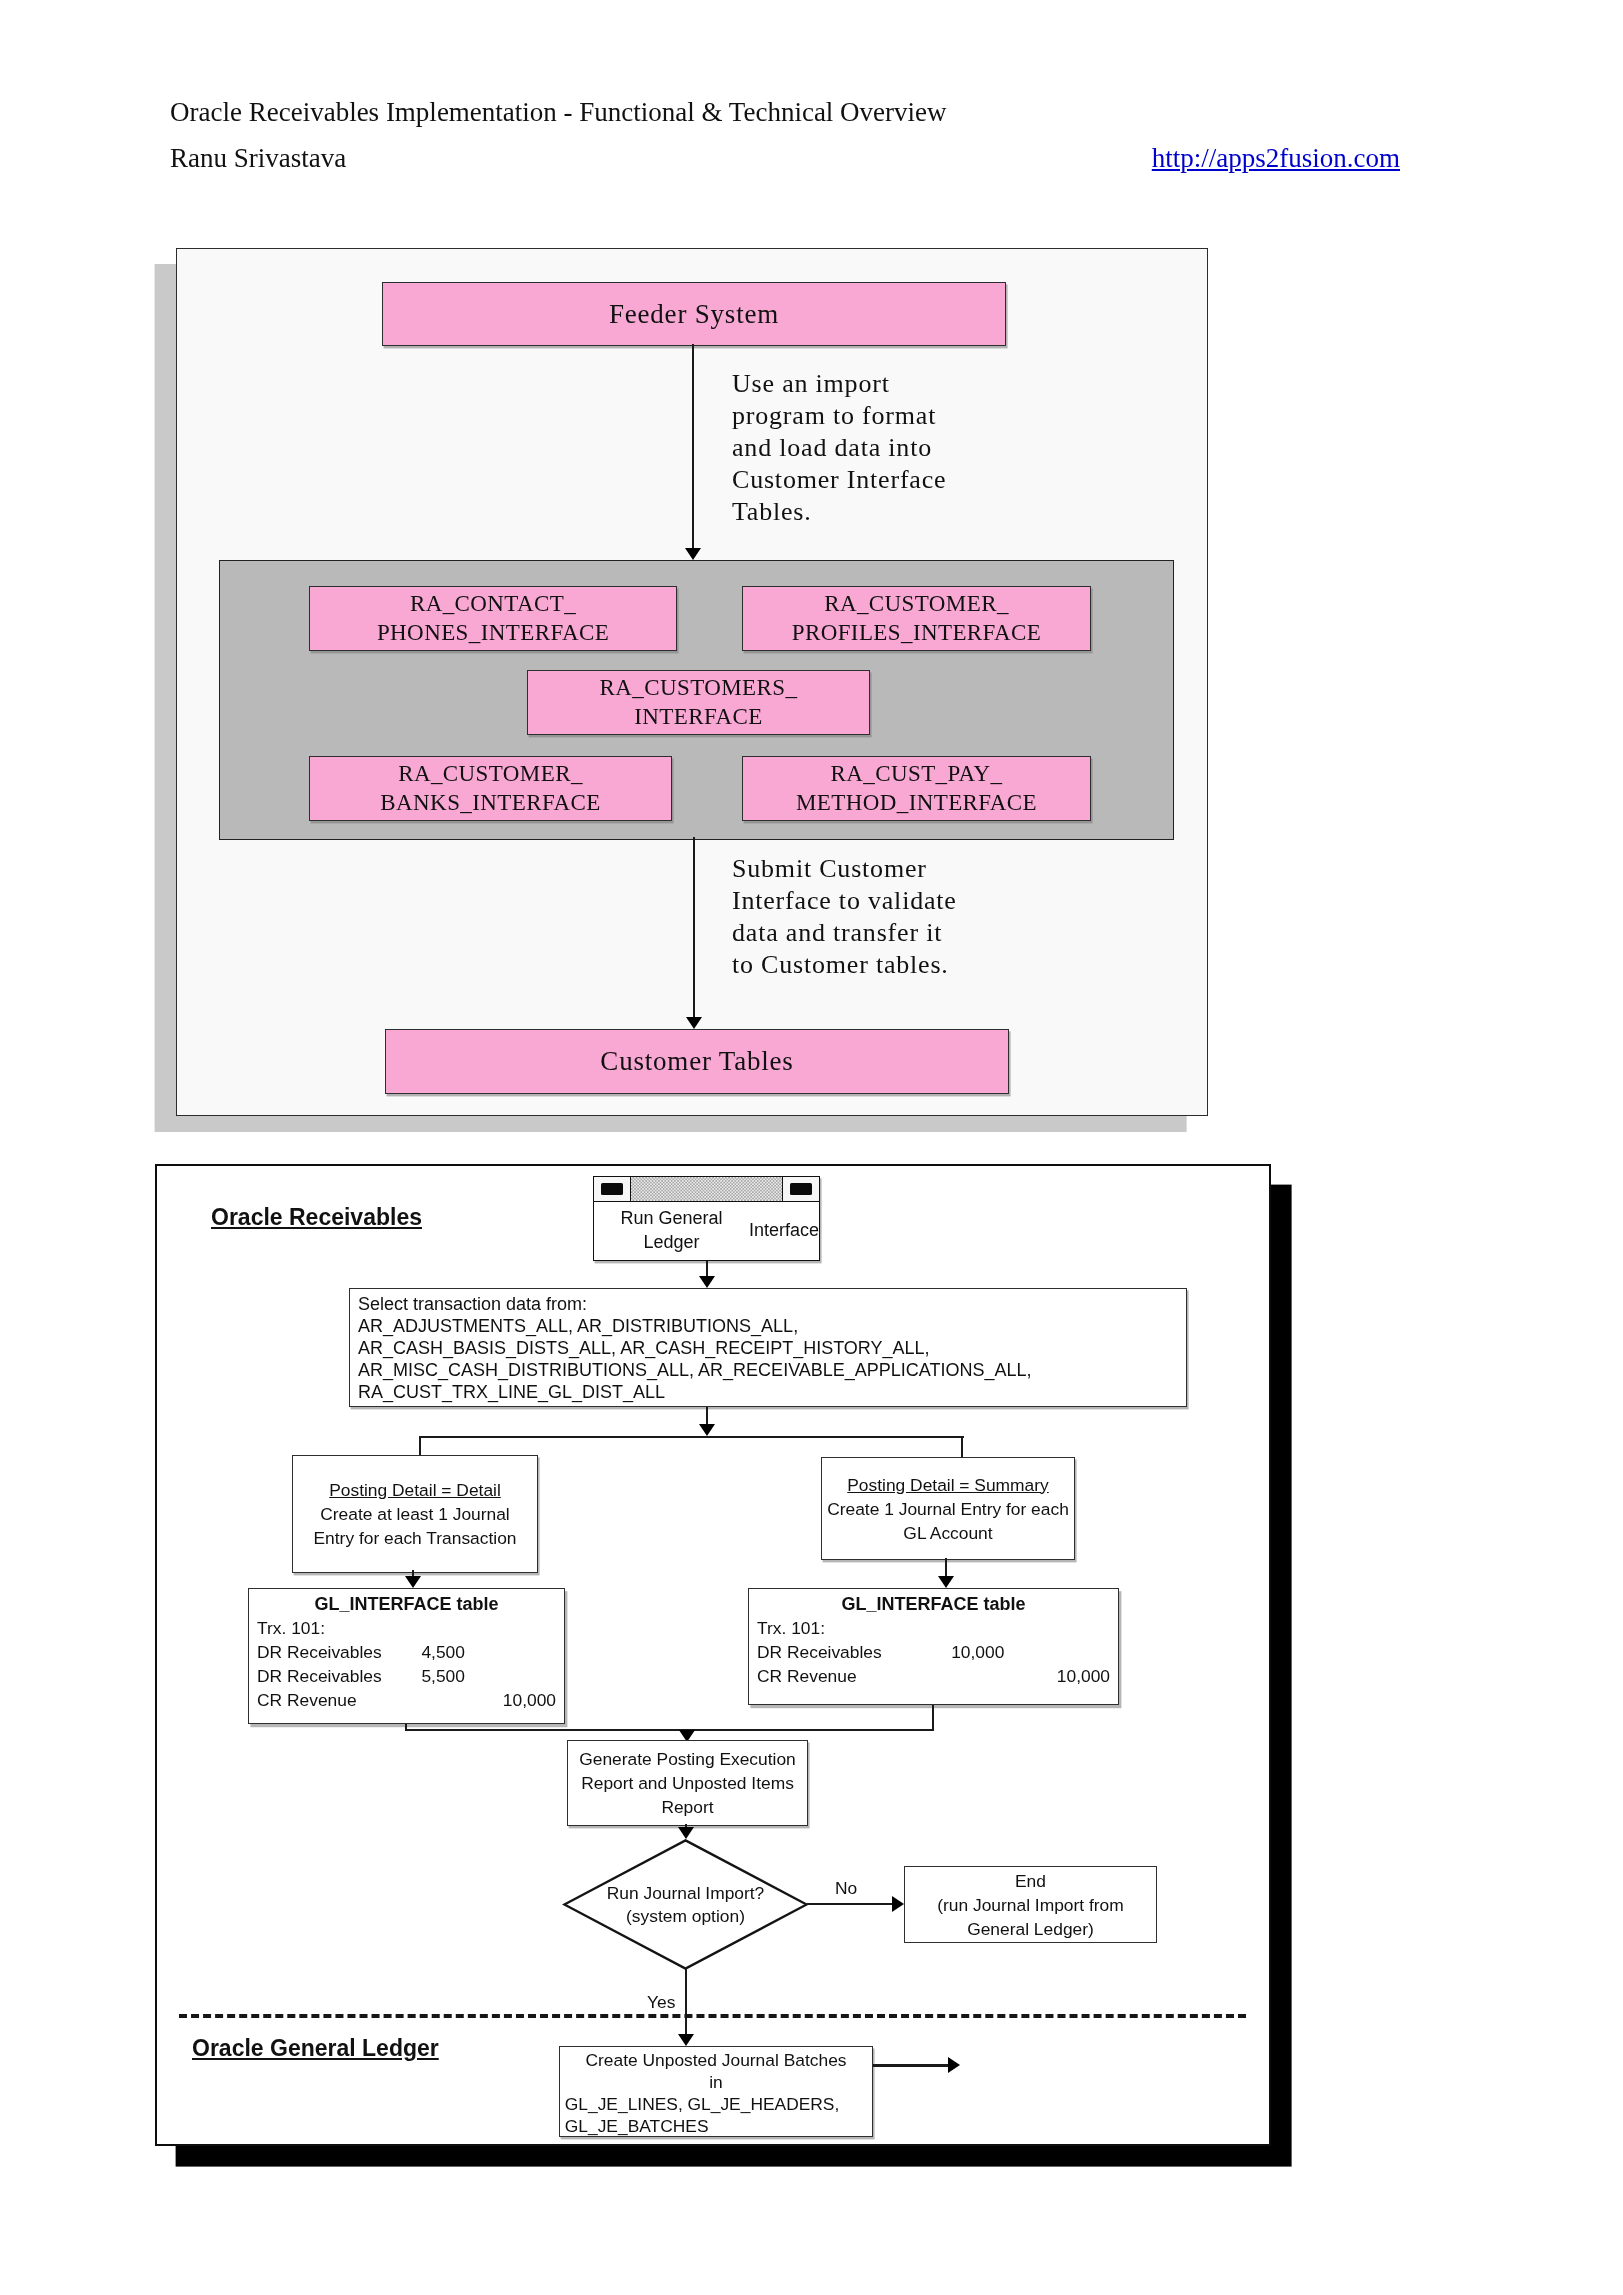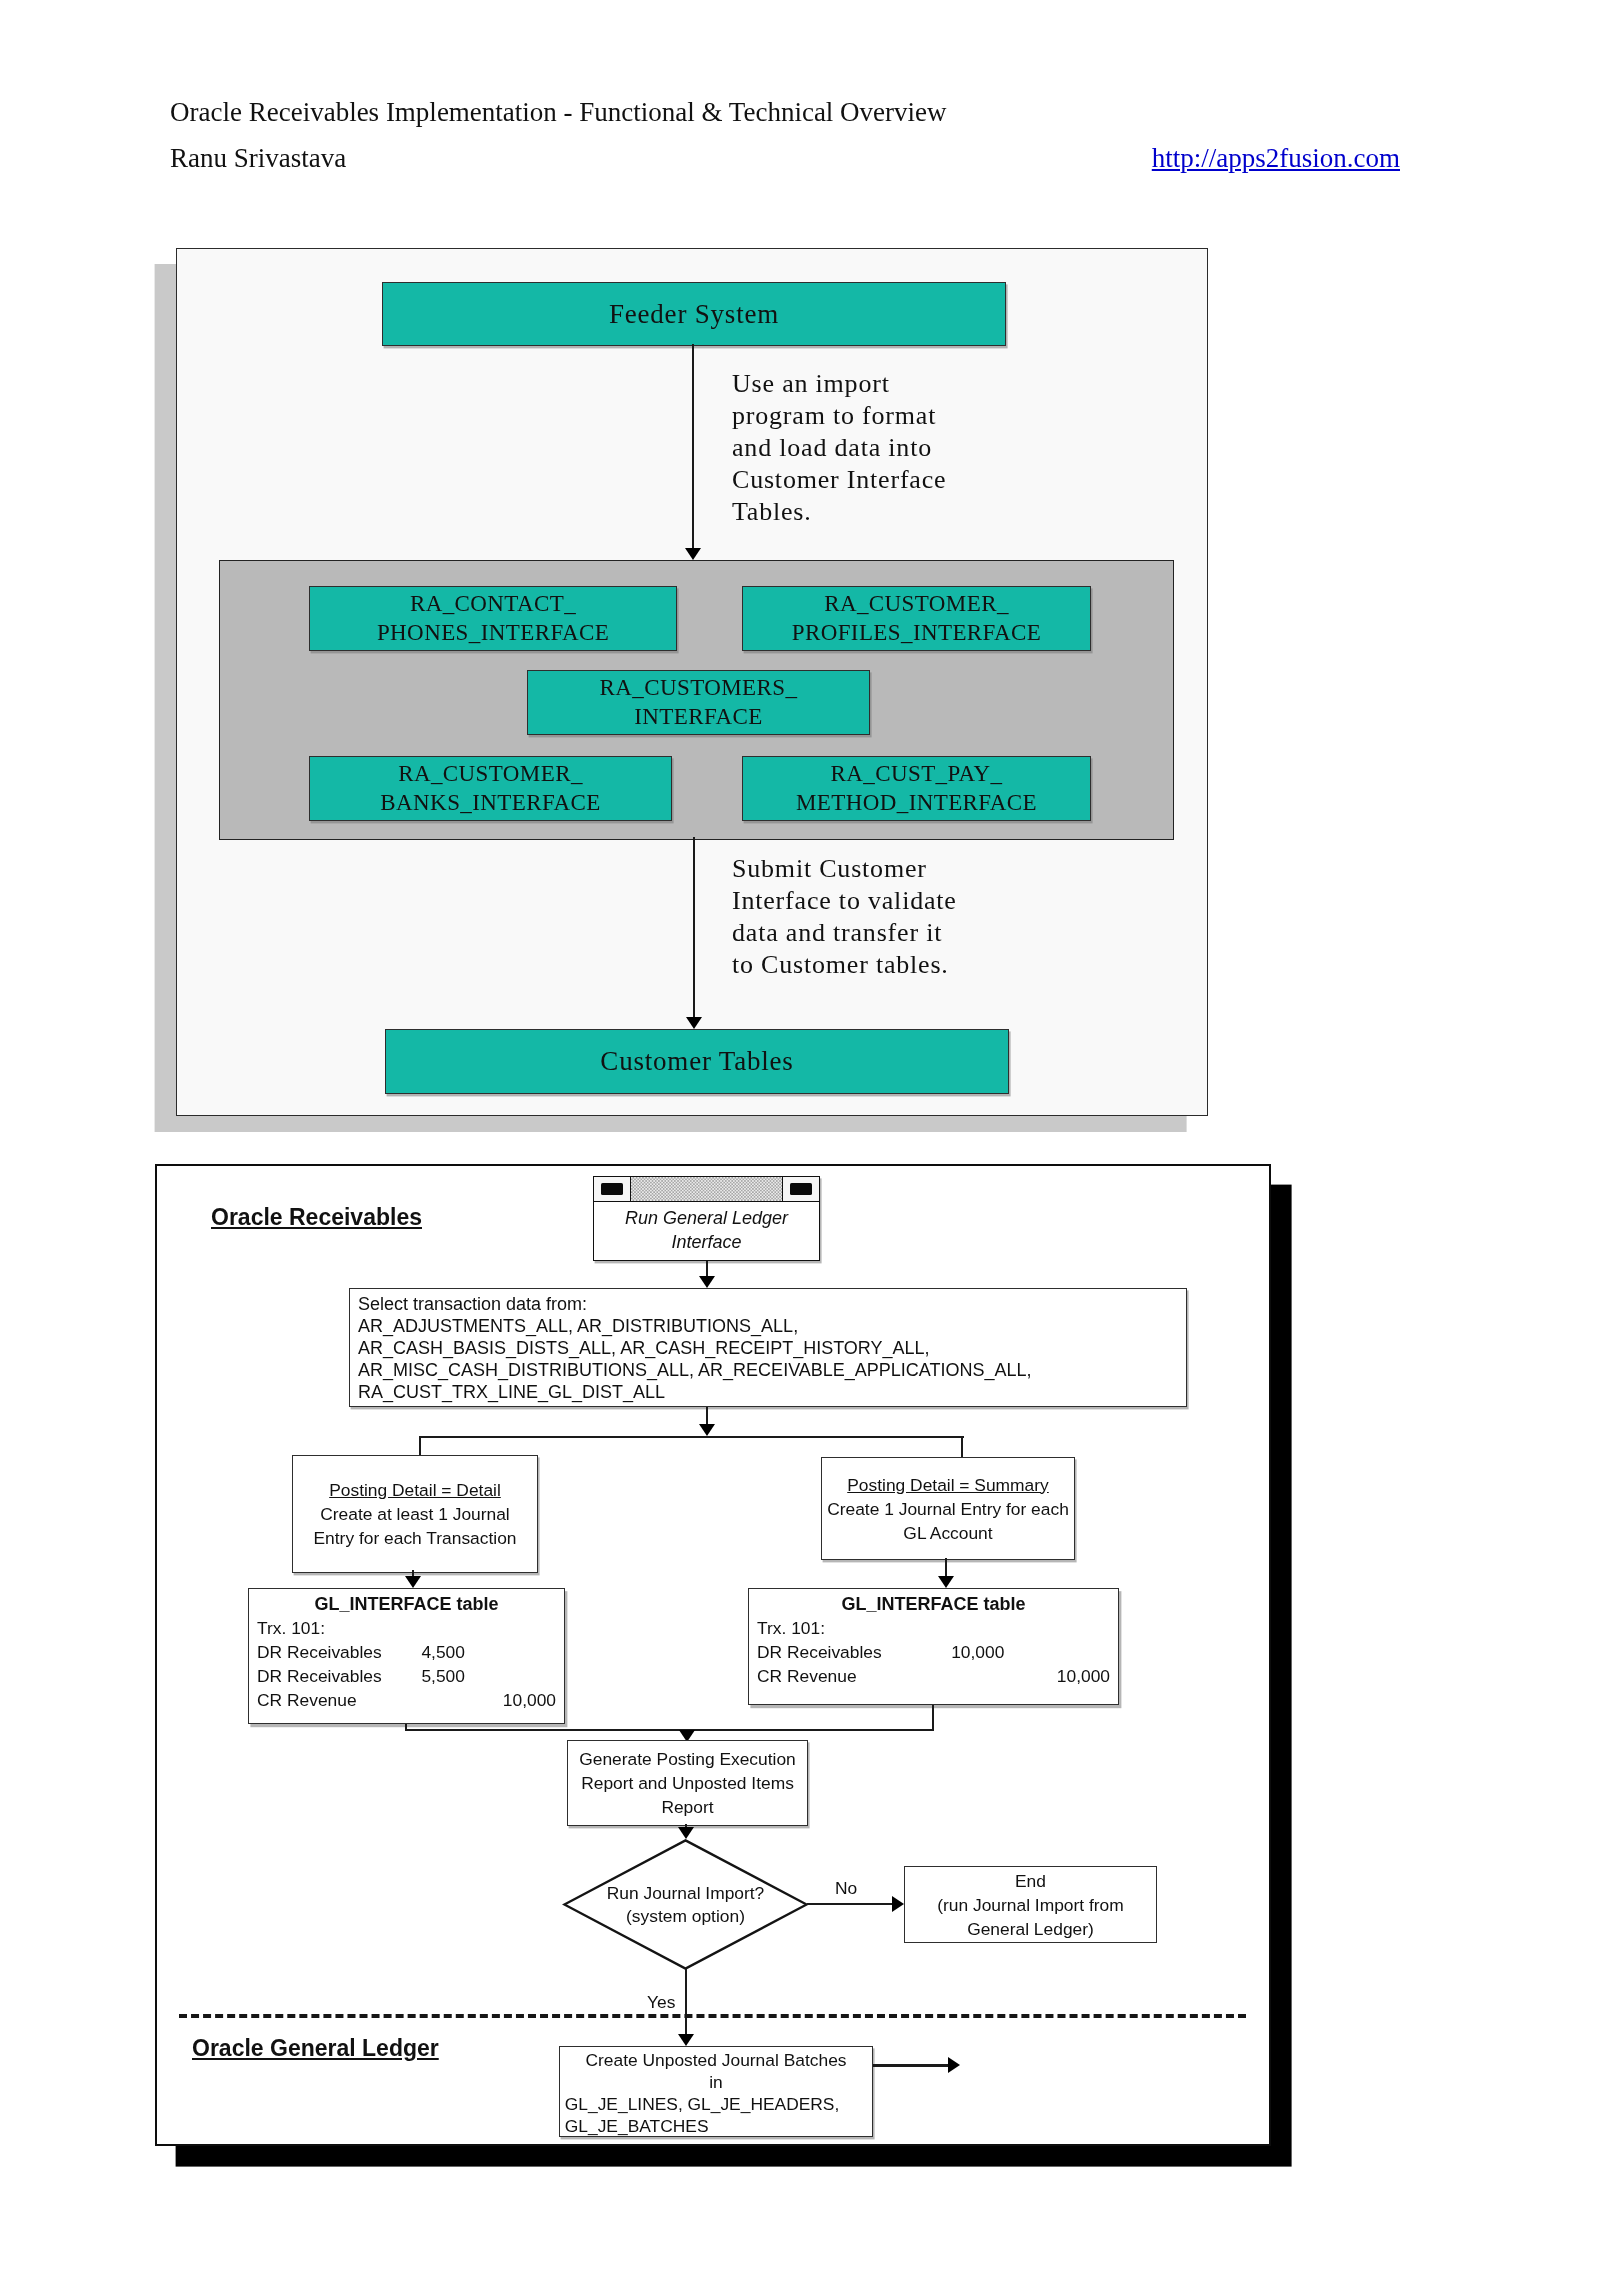--- a/index.html
+++ b/index.html
@@ -14,21 +14,21 @@
   .doc-link{left:952px;top:143px;width:448px;text-align:right;font-size:27px;
             color:var(--link,#0000cc);text-decoration:underline;cursor:pointer;}
 
   
   .vline{position:absolute;width:2.4px;background:#1a1a1a;}
   .hline{position:absolute;height:2.4px;background:#1a1a1a;}
   .ah-d{position:absolute;width:0;height:0;border-left:8px solid transparent;
         border-right:8px solid transparent;border-top:12px solid #000;}
   .ah-r{position:absolute;width:0;height:0;border-top:8px solid transparent;
         border-bottom:8px solid transparent;border-left:12px solid #000;}
-  .box{position:absolute;background:#14b8a6;border:1.6px solid #2e2e2e;
+  .box{position:absolute;background:#f9a8d4;border:1.6px solid #2e2e2e;
        display:flex;flex-direction:column;align-items:center;justify-content:center;
        text-align:center;box-shadow:1.6px 2.4px 0 rgba(120,120,120,.55);}
   .line{display:block;}
 
   
   .d1{left:176px;top:248px;width:1030px;height:866px;background:var(--diagram1_bg,#f9f9f9);
       border:1.6px solid #2b2b2b;box-shadow:-21.4px 16px 0 var(--diagram1_shadow,#c9c9c9);}
   .d1 .serifbox{font-size:27px;letter-spacing:0.8px;}
   .d1-note{position:absolute;font-size:26px;letter-spacing:0.8px;line-height:32px;text-align:left;}
   .graypanel{position:absolute;left:42px;top:311px;width:953px;height:278px;
@@ -42,22 +42,22 @@
   .flowbox{position:absolute;background:#fff;border:1.6px solid #2e2e2e;
       display:flex;flex-direction:column;align-items:center;justify-content:center;
       text-align:center;font-size:17.4px;line-height:24px;box-shadow:1.6px 2.4px 0 rgba(110,110,110,.5);}
   .ul{text-decoration:underline;}
   .win{position:absolute;background:#fff;border:1.6px solid #101010;box-shadow:1.6px 2.4px 0 rgba(110,110,110,.5);}
   .winbar{border-bottom:1.6px solid #101010;display:flex;align-items:stretch;}
   .winbar .endcell{width:36px;display:flex;align-items:center;justify-content:center;background:#f6f6f6;}
   .winbar .mid{flex:1;border-left:1.6px solid #101010;border-right:1.6px solid #101010;
       background:repeating-conic-gradient(#a6a6a6 0% 25%, #ececec 0% 50%) 0 0/3.2px 3.2px;}
   .sq{width:22px;height:12px;background:#0a0a0a;border-radius:1.6px;}
-  .winbody{display:flex;flex-direction:column;align-items:center;justify-content:center;
-      text-align:center;font-size:18px;line-height:24.6px;font-style:italic;}
+  .winbody{display:flex;flex-direction:row;align-items:center;
+      text-align:center;font-size:18px;line-height:24.6px;}
   .selectbox{position:absolute;left:192px;top:122px;width:838px;height:119px;background:#fff;
       border:1.6px solid #2e2e2e;font-size:18px;line-height:22px;text-align:left;
       padding:4px 8px;box-sizing:border-box;box-shadow:1.6px 2.4px 0 rgba(110,110,110,.5);}
   .gltable{position:absolute;background:#fff;border:1.6px solid #2e2e2e;font-size:17.4px;
       line-height:24px;text-align:left;box-sizing:border-box;padding:3.2px 8px;
       box-shadow:2.4px 3.2px 0 rgba(110,110,110,.5);}
   .gltable .glt-title{text-align:center;font-weight:bold;font-size:18px;}
   .glrow{display:flex;}
   .glrow .lbl{width:55%;}
   .glrow .rt{margin-left:auto;}

